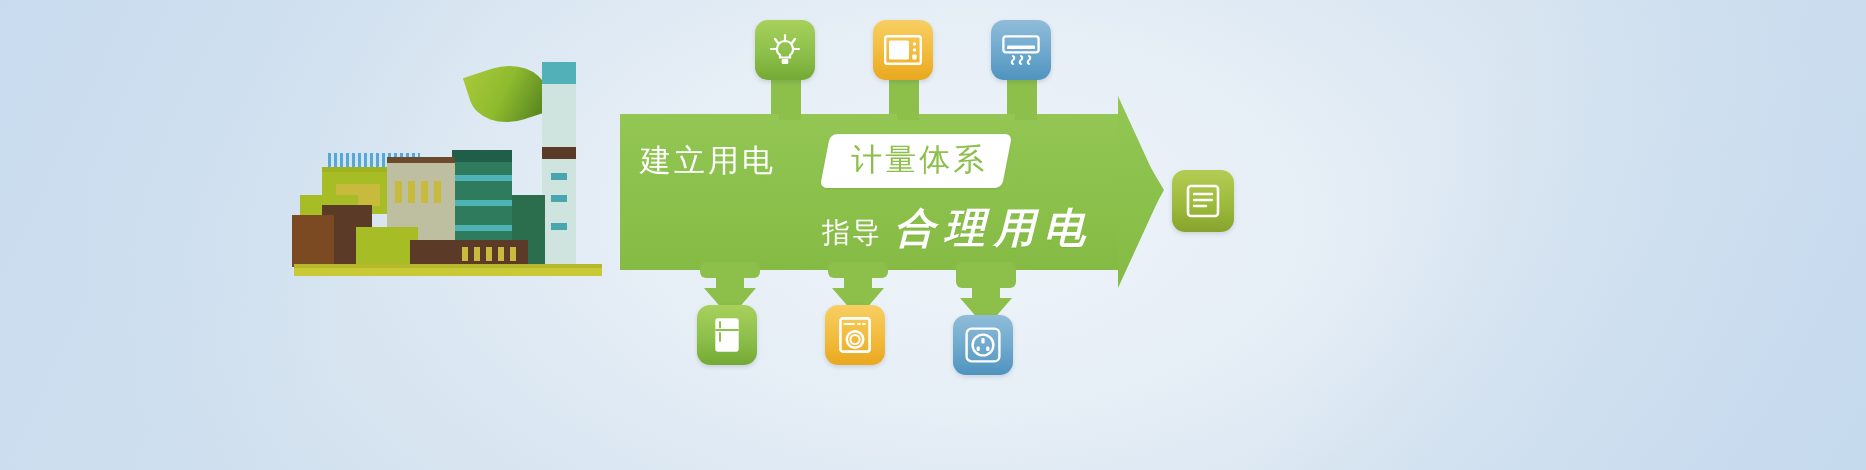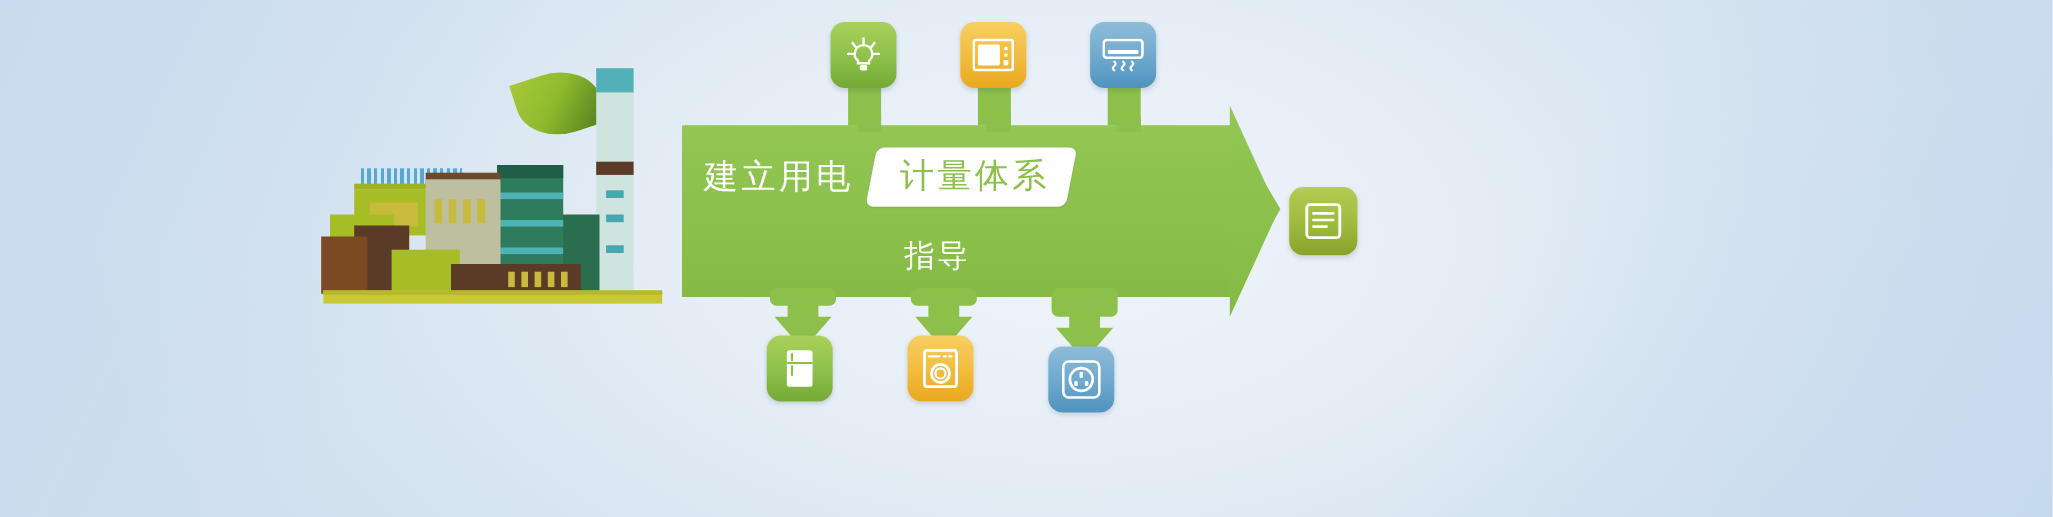--- a/index.html
+++ b/index.html
@@ -75,20 +75,21 @@
 
   
   .arrowWrap{position:absolute;left:0;top:0;width:1866px;height:470px;}
   .arrowWrap svg{display:block;}
 
   
   .textblock{position:absolute;left:640px;top:138px;width:560px;height:110px;}
   .line1{
     position:absolute;left:0;top:0;height:46px;display:flex;align-items:center;
     white-space:nowrap;
+    gap:33px;
   }
   .t-white{
     color:#ffffff;font-size:31px;letter-spacing:3px;font-weight:400;
     font-family:"DejaVu Sans","Liberation Sans",sans-serif;
   }
   .pill{
     margin-left:16px;background:#ffffff;color:#8cc04a;
     font-size:31px;letter-spacing:3px;padding:5px 20px 7px 26px;
     border-radius:7px;transform:skewX(-11deg);
     box-shadow:0 1px 2px rgba(0,0,0,.08);
@@ -219,20 +220,21 @@
 
   <div class="textblock">
     <div class="line1">
       <span class="t-white">建立用电</span>
       <span class="pill">
         <span>计量体系</span>
       </span>
     </div>
     <div class="line2">
       <span class="t-lead">指导</span>
+      <span class="t-brush">合理用电</span>
     </div>
   </div>
 
   <div class="tile tile-green t-bulb">
     <svg width="36" height="36" viewBox="0 0 36 36">
       <g stroke="#fff" stroke-width="2.2" stroke-linecap="round" fill="none">
         <line x1="18" y1="3" x2="18" y2="8"></line>
         <line x1="8" y1="7" x2="11" y2="11"></line>
         <line x1="28" y1="7" x2="25" y2="11"></line>
         <line x1="4" y1="17" x2="9" y2="17"></line>

